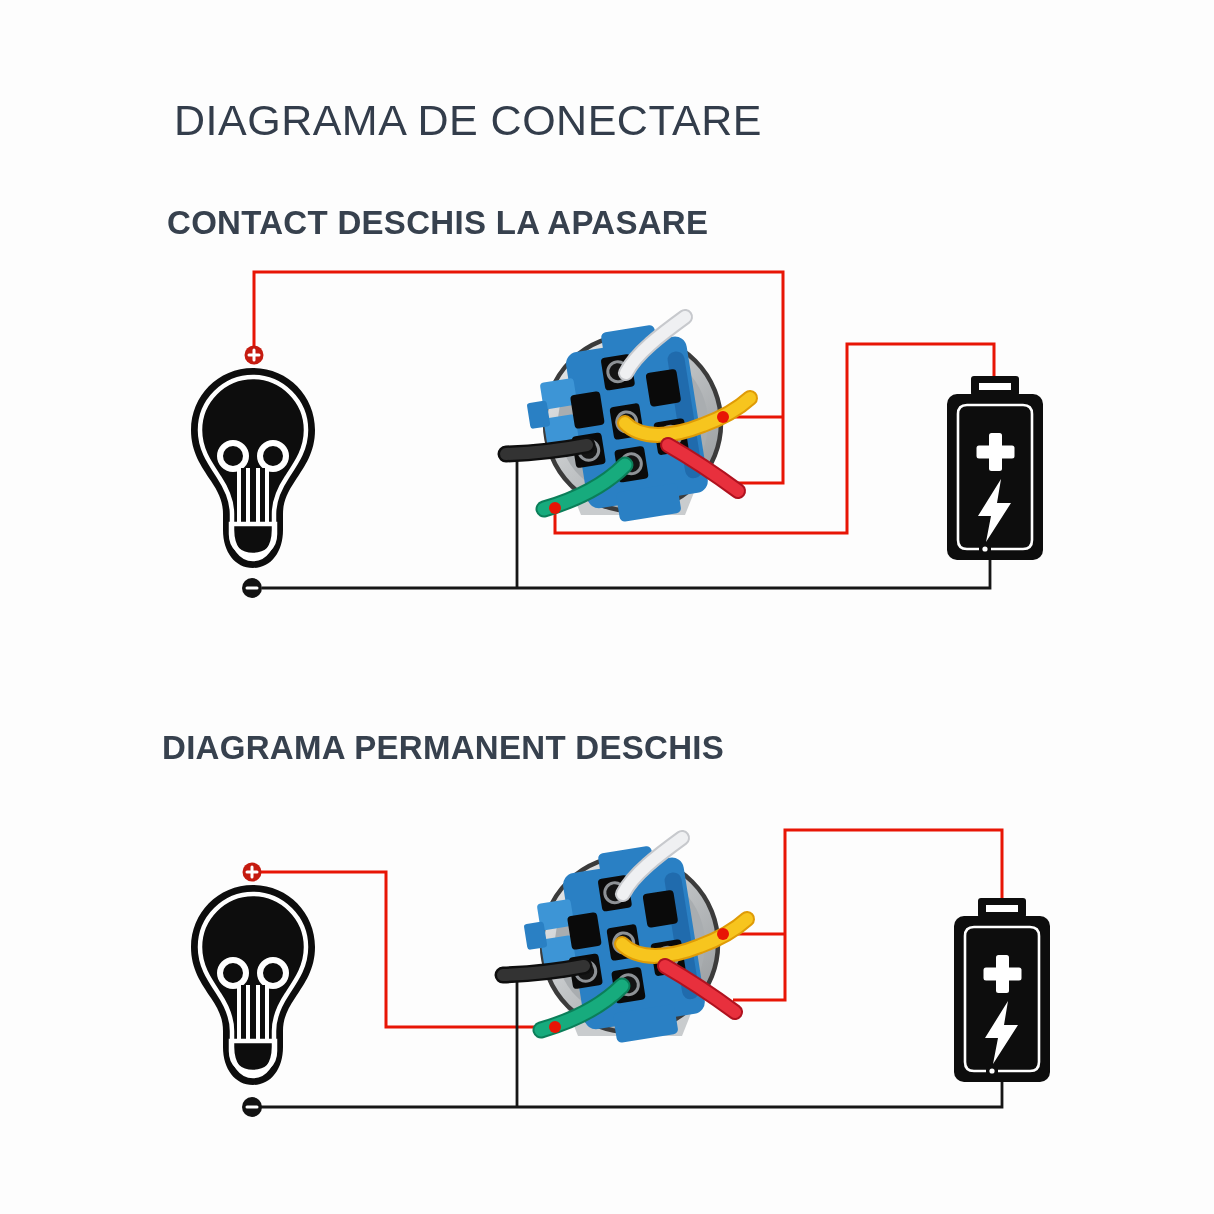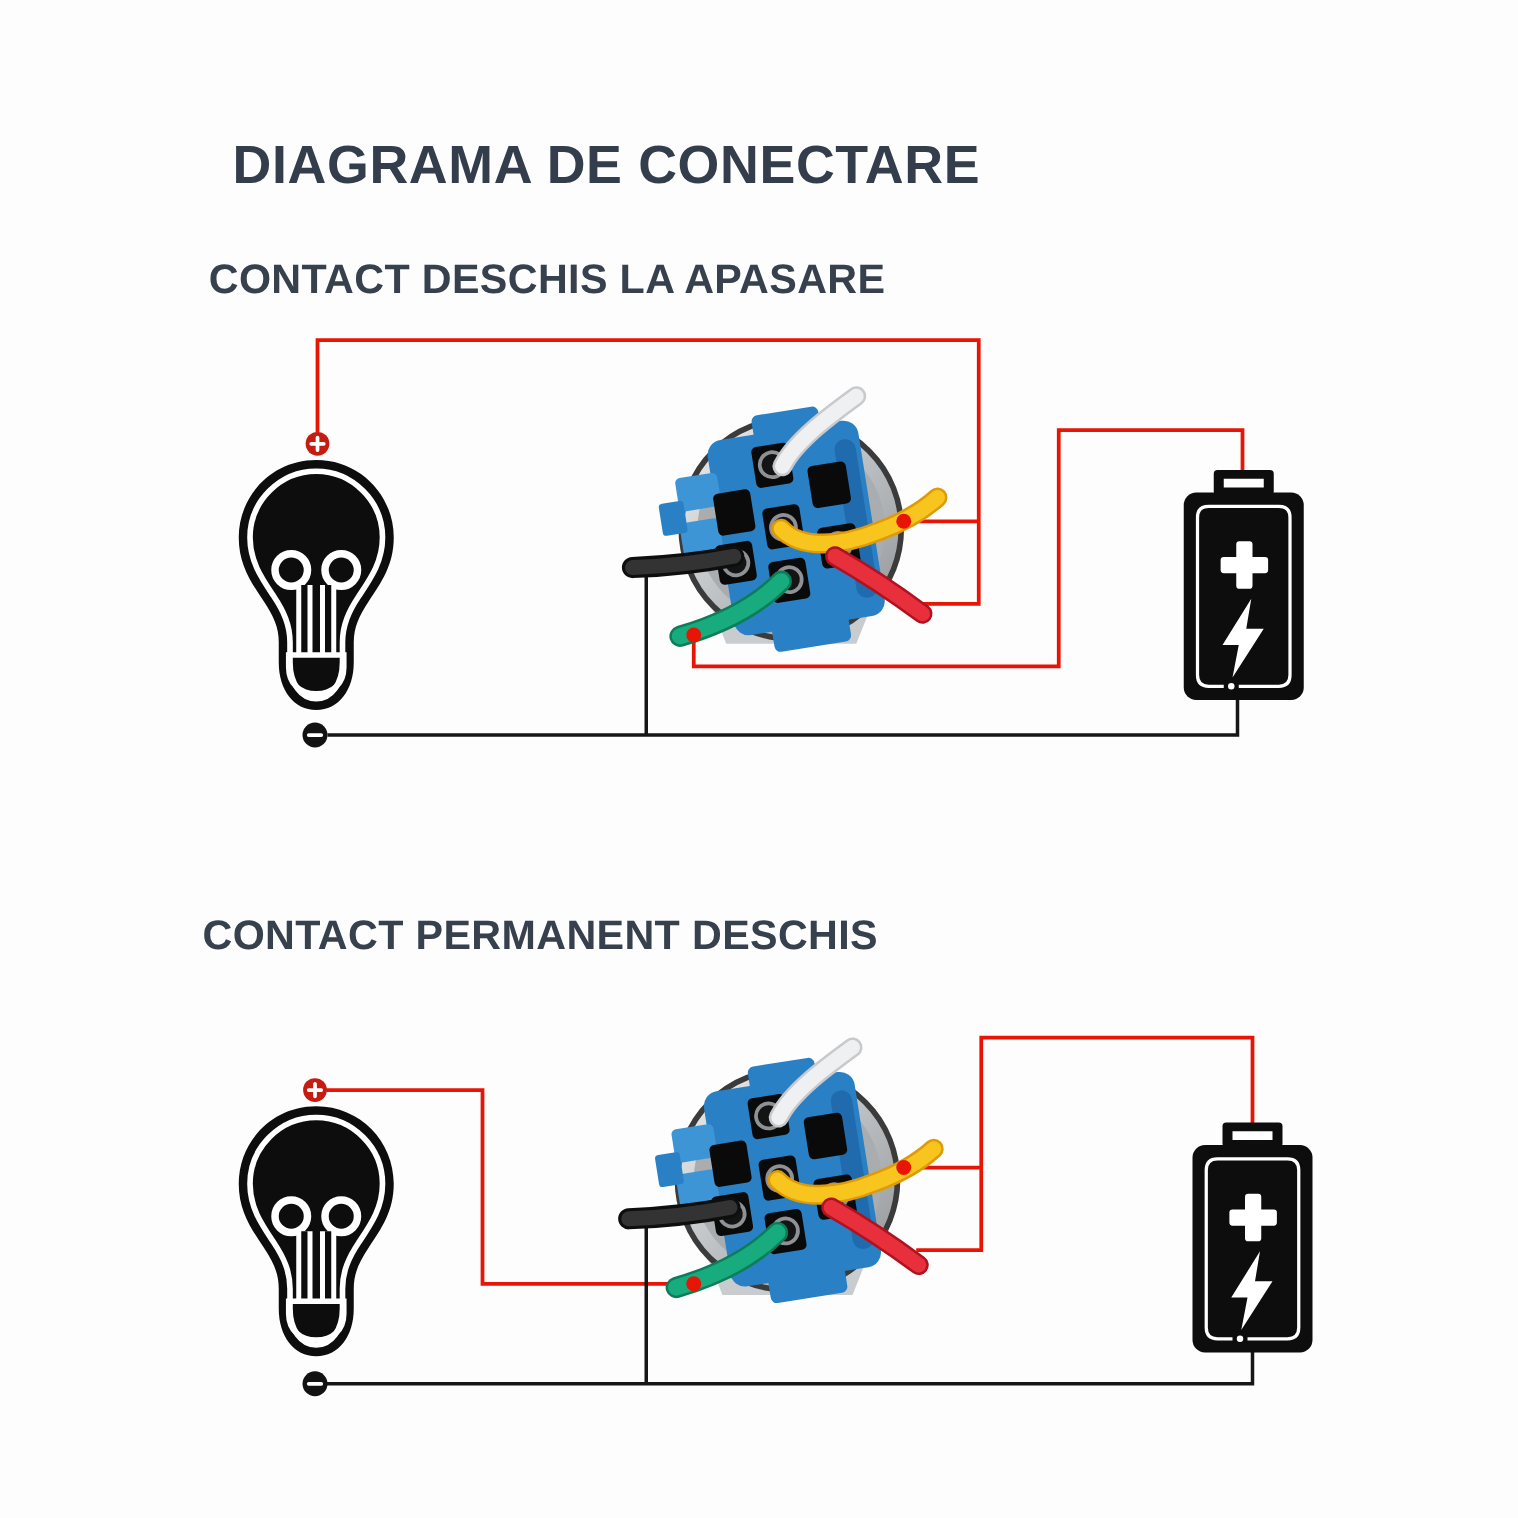--- a/index.html
+++ b/index.html
@@ -3,22 +3,22 @@
 <meta charset="utf-8">
 <style>
   html,body{margin:0;padding:0;}
   body{
     width:1214px;height:1214px;position:relative;
     background:#fdfdfd;
     font-family:"Liberation Sans", sans-serif;
     overflow:hidden;
   }
   .title{
-    position:absolute;left:170px;top:92px;margin:16px;
-    font-size:43px;font-weight:700;letter-spacing:.5px;
+    position:absolute;left:170px;top:92px;margin:4px;
+    font-size:43px;font-weight:400;letter-spacing:.5px;
     color:var(--titleColor,#333d4b);
   }
   .h2{
     position:absolute;margin:0;
     font-size:33px;font-weight:700;letter-spacing:.3px;
     color:var(--headingColor,#37414e);
   }
   .h2a{left:167px;top:204px;}
   .h2b{left:162px;top:729px;}
   svg.stage{position:absolute;left:0;top:0;}
@@ -34,21 +34,21 @@
   .dot{fill:var(--wireRed,#e81505);}
   .termplus{fill:var(--termRed,#c51b10);}
   .termminus{fill:#121212;}
   .tsym{stroke:#ffffff;stroke-width:3;stroke-linecap:round;fill:none;}
 </style>
 </head>
 <body>
 
 <h1 class="title">DIAGRAMA DE CONECTARE</h1>
 <h2 class="h2 h2a">CONTACT DESCHIS LA APASARE</h2>
-<h2 class="h2 h2b">CONTACT PERMANENT DESCHIS</h2>
+<h2 class="h2 h2b">DIAGRAMA PERMANENT DESCHIS</h2>
 
 <svg class="stage" width="1214" height="1214" viewBox="0 0 1214 1214">
   <defs>
     <linearGradient id="metal" x1="0" y1="0" x2="1" y2="1">
       <stop offset="0" stop-color="#f0f1f2"></stop>
       <stop offset="0.45" stop-color="#c2c5c7"></stop>
       <stop offset="1" stop-color="#8f9396"></stop>
     </linearGradient>
 
     <g id="bulb">

